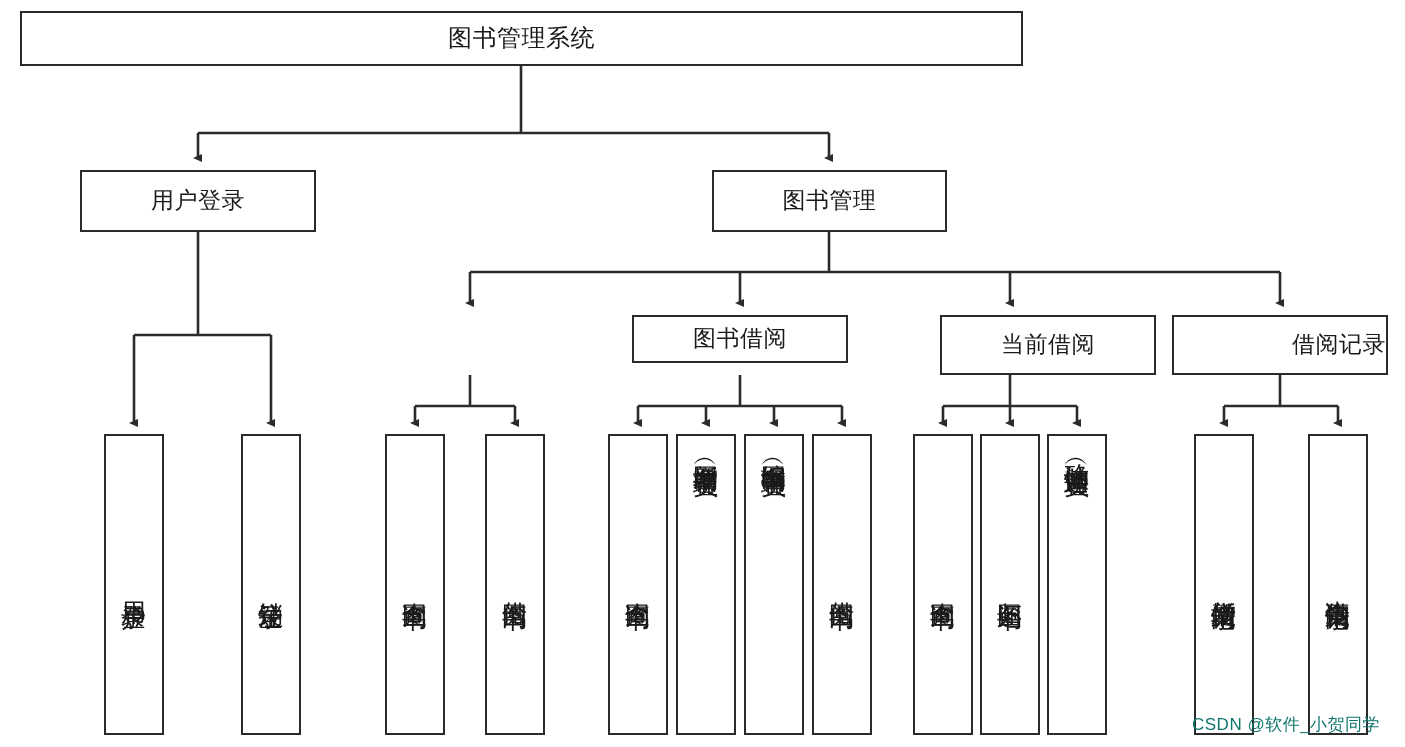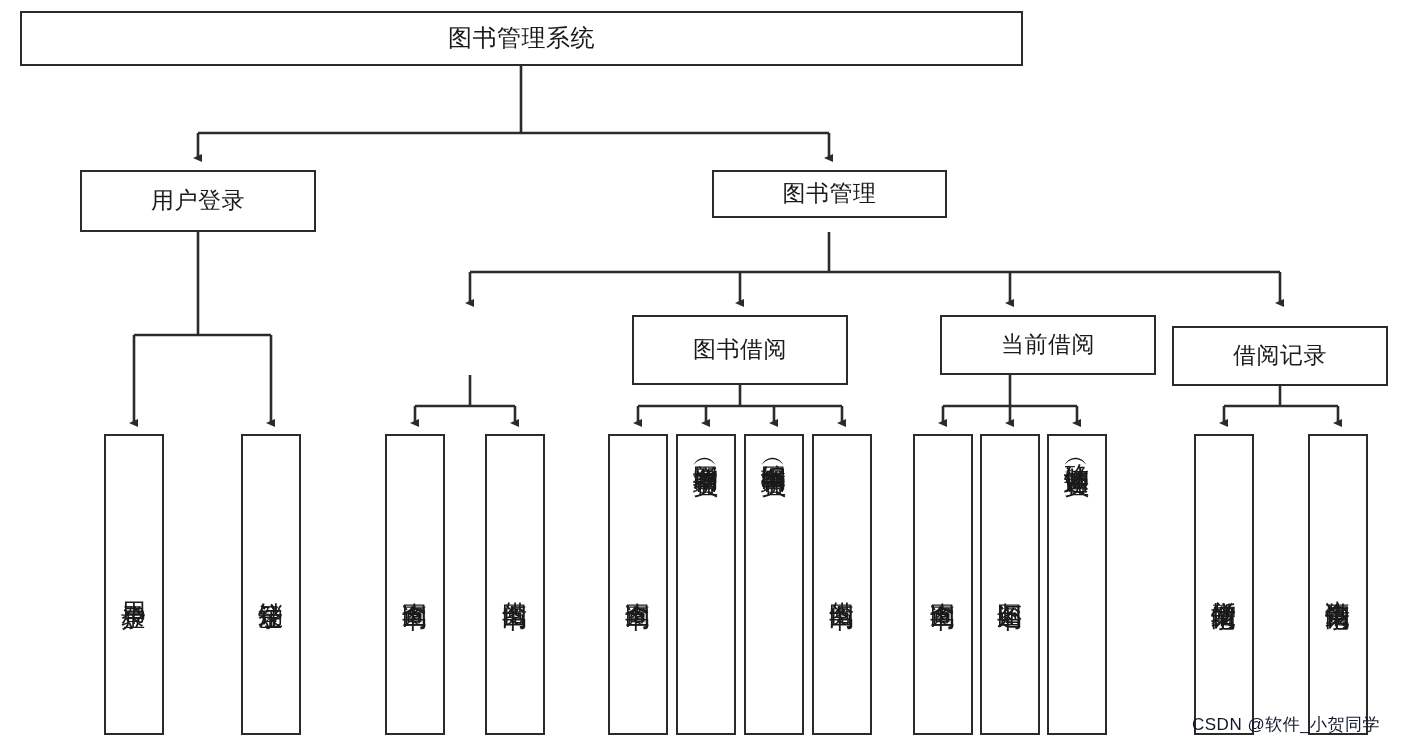--- a/index.html
+++ b/index.html
@@ -59,21 +59,21 @@
     font-size: 25px;
     line-height: 1.12;
     letter-spacing: 1.5px;
   }
   .node.vertical.mid {
     align-items: center;
     padding-top: 0;
   }
   .watermark {
     position: absolute;
-    color: #0f172a;
+    color: #0f766e;
     font-size: 17px;
     white-space: nowrap;
     letter-spacing: 0.5px;
     font-family: "Liberation Sans", "DejaVu Sans", sans-serif;
   }
 </style>
 </head>
 <body>
 
 <div id="canvas">
@@ -129,31 +129,31 @@
     </g>
   </svg>
 
   <div class="node horizontal root" style="left:20px; top:11px; width:1003px; height:55px;">
     <span class="label">图书管理系统</span>
   </div>
 
   <div class="node horizontal" style="left:80px; top:170px; width:236px; height:62px;">
     <span class="label">用户登录</span>
   </div>
-  <div class="node horizontal" style="left:712px; top:170px; width:235px; height:48px;">
+  <div class="node horizontal" style="left:712px; top:170px; width:235px; height:62px;">
     <span class="label">图书管理</span>
   </div>
 
-  <div class="node horizontal" style="left:632px; top:315px; width:216px; height:70px;">
+  <div class="node horizontal" style="left:632px; top:315px; width:216px; height:48px;">
     <span class="label">图书借阅</span>
   </div>
   <div class="node horizontal" style="left:940px; top:315px; width:216px; height:60px;">
     <span class="label">当前借阅</span>
   </div>
-  <div class="node horizontal" style="left:1172px; top:326px; width:216px; height:60px;">
+  <div class="node horizontal" style="left:1172px; top:315px; width:216px; height:60px;justify-content:flex-end;">
     <span class="label">借阅记录</span>
   </div>
 
   <div class="node vertical mid" style="left:104px; top:434px; width:60px; height:301px;">
     <span class="label">用户登录</span>
   </div>
   <div class="node vertical mid" style="left:241px; top:434px; width:60px; height:301px;">
     <span class="label">注销登录</span>
   </div>
 

